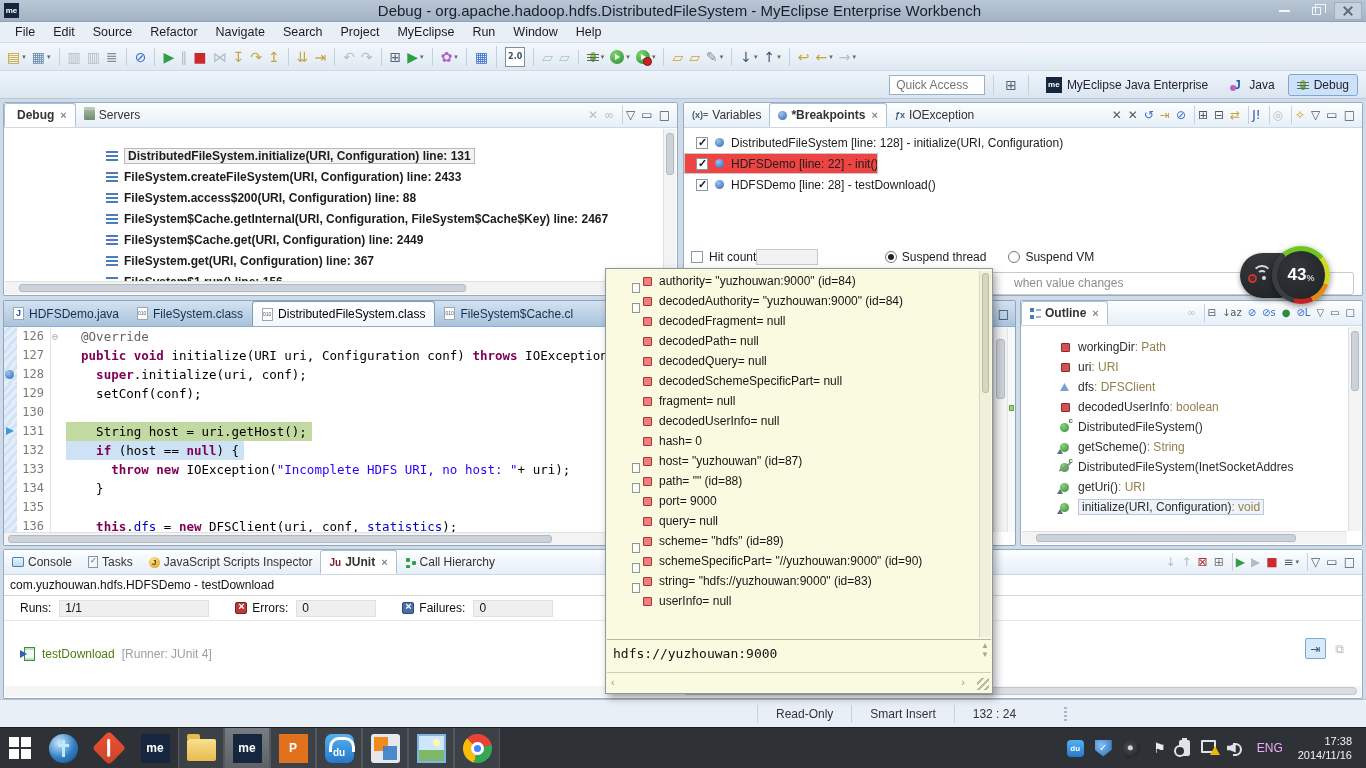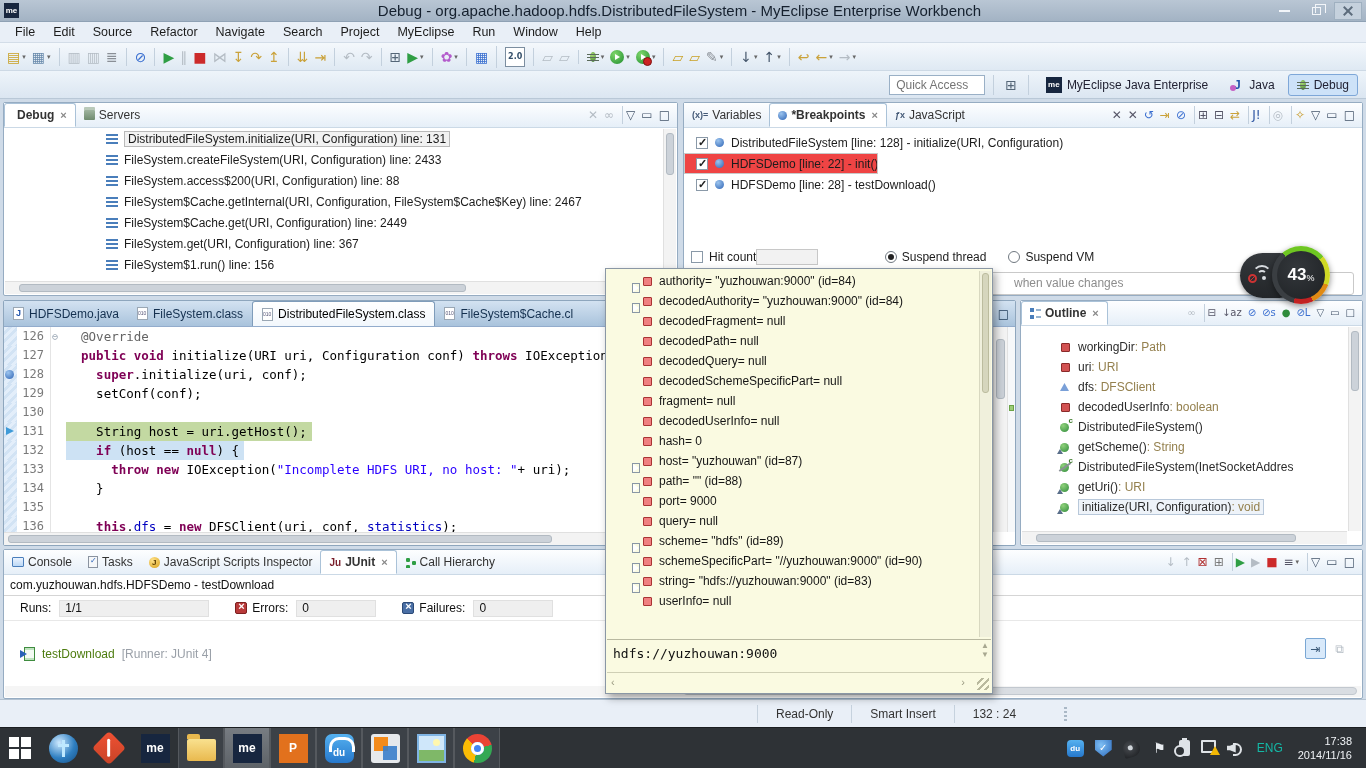--- a/index.html
+++ b/index.html
@@ -99,21 +99,21 @@
     display:flex;align-items:center;justify-content:center;}
   .js-icon span{color:#5a3c00;font-size:8px !important;}
   .junit-icon span{color:#7a1f2b;font-size:10px !important;font-weight:bold;}
   .callh-icon{width:11px;height:11px;background:
      radial-gradient(circle,#2f9e44 2px,transparent 2.4px) 0 0/6px 6px no-repeat,
      radial-gradient(circle,#2f9e44 2px,transparent 2.4px) 6px 3px/6px 6px no-repeat,
      radial-gradient(circle,#2f9e44 2px,transparent 2.4px) 0 7px/6px 6px no-repeat;}
 
   
   #v-debug{left:3px;top:102px;width:675px;height:194px;}
-  .frames{padding-top:0;}
+  .frames{padding-top:17px;font-weight:bold;}
   .frame{display:flex;align-items:center;gap:6px;height:21px;padding-left:102px;font-size:12px;color:#1c1c1c;white-space:nowrap;}
   .frame.selected>span:last-child{background:#f2f2f2;border:1px solid #b9b9b9;padding:0 3px;}
   .fricon{width:12px;height:10px;flex:0 0 12px;background:
      linear-gradient(#4a7ebb,#4a7ebb) 0 0/12px 2px no-repeat,
      linear-gradient(#4a7ebb,#4a7ebb) 0 4px/12px 2px no-repeat,
      linear-gradient(#4a7ebb,#4a7ebb) 0 8px/12px 2px no-repeat;}
   .vsb{position:absolute;right:1px;top:26px;bottom:14px;width:13px;background:#f3f3f3;border-left:1px solid #e0e0e0;}
   .vsb i{position:absolute;left:2px;right:2px;top:4px;height:42px;background:#ccd2d9;border:1px solid #b2bac2;border-radius:3px;}
   .hsb{position:absolute;left:1px;right:15px;bottom:1px;height:13px;background:#f3f3f3;border-top:1px solid #e0e0e0;}
   .hsb i{position:absolute;top:2px;left:14px;width:68%;height:8px;background:#ccd2d9;border:1px solid #b2bac2;border-radius:3px;}
@@ -317,21 +317,21 @@
   .ti-batt:before{content:"";position:absolute;left:1px;top:-4px;width:5px;height:2px;background:#dfe3e7;}
   .ti-batt:after{content:"";position:absolute;left:-7px;top:3px;width:8px;height:8px;border:2px solid #dfe3e7;border-radius:50%;background:#2e3236;}
   .ti-net{width:15px;height:13px;border:2px solid #dfe3e7;border-radius:1px;position:relative;background:#2e3236;}
   .ti-net:after{content:"";position:absolute;right:-6px;bottom:-4px;width:0;height:0;
     border-left:5px solid transparent;border-right:5px solid transparent;border-bottom:9px solid #f2b705;}
   .ti-vol{width:15px;height:14px;position:relative;}
   .ti-vol:before{content:"";position:absolute;left:0;top:4px;width:9px;height:9px;background:#dfe3e7;
     clip-path:polygon(0 25%,35% 25%,100% 0,100% 100%,35% 75%,0 75%);}
   .ti-vol:after{content:"";position:absolute;right:0;top:3px;width:7px;height:9px;
     border:2px solid #dfe3e7;border-left:none;border-radius:0 8px 8px 0;}
-  .tlang{color:#14b8a6;font-size:12px;margin:0 4px;}
+  .tlang{color:#f0abfc;font-size:12px;margin:0 4px;}
   .tclock{color:#f0f3f6;font-size:11px;line-height:14px;text-align:right;padding-right:4px;}
 </style>
 </head>
 <body>
 
 <div class="titlebar">
   <span class="tb-appicon">me</span>
   <span class="tb-title">Debug - org.apache.hadoop.hdfs.DistributedFileSystem - MyEclipse Enterprise Workbench</span>
   <span class="wc">
     <span class="wc-btn">
@@ -681,21 +681,21 @@
             <span></span>
           </span>
           <span>*Breakpoints</span>
           <span class="vtx"></span>
         </div>
 
         <div class="vtab">
           <span class="vticon vt-text">
             <span>ƒx</span>
           </span>
-          <span>JavaScript</span>
+          <span>IOException</span>
         </div>
       </div>
     <div class="vtools">
 
         <span class="ti small">
           <span class="glyph" style="color: rgb(85, 85, 102);">✕</span>
         </span>
 
         <span class="ti small">
           <span class="glyph" style="color: rgb(85, 85, 102);">✕</span>

